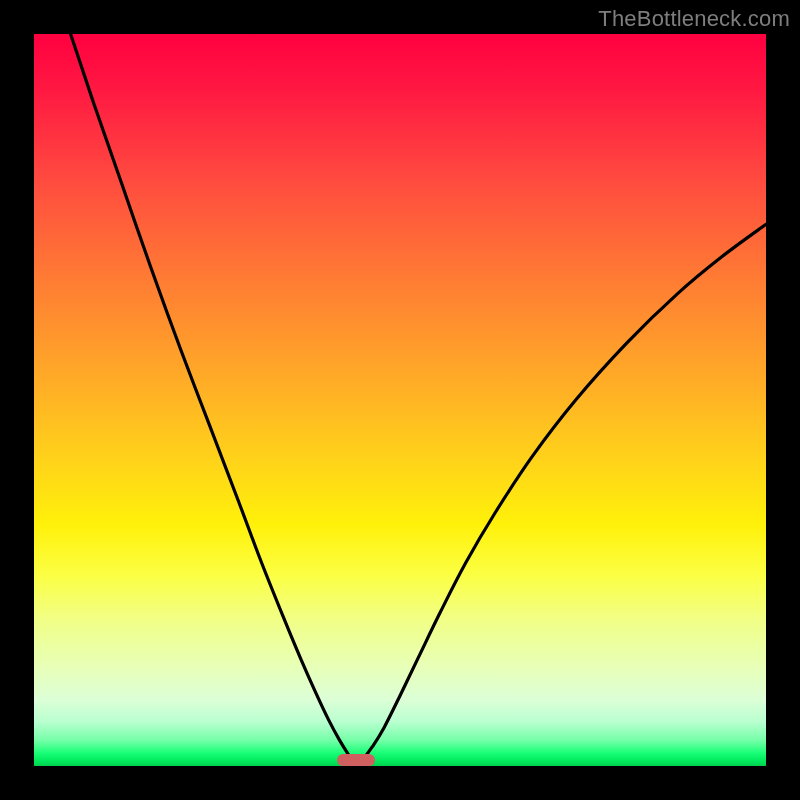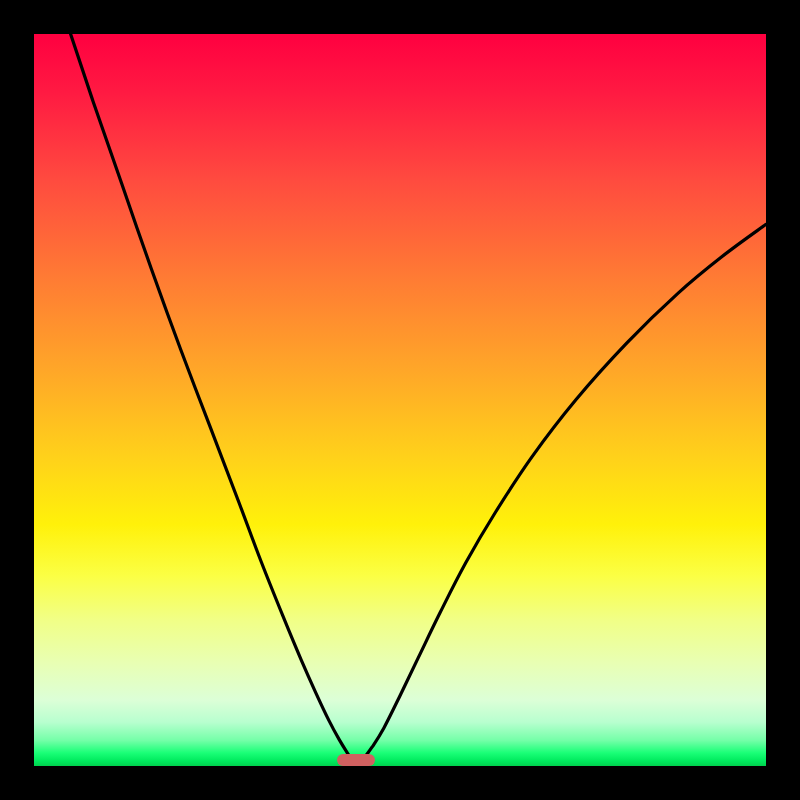--- a/index.html
+++ b/index.html
@@ -76,13 +76,14 @@
   <div class="plot-area">
     <div class="gradient"></div>
 
     <svg class="curve" viewBox="0 0 732 732" preserveAspectRatio="none">
       <path d="M 36.60 0.00 C 40.55 11.86, 49.34 38.87, 58.56 65.88 C 67.78 92.89, 77.30 119.76, 87.84 150.06 C 98.38 180.36, 106.58 204.59, 117.12 234.24 C 127.66 263.89, 135.86 286.43, 146.40 314.76 C 156.94 343.09, 165.14 363.95, 175.68 391.62 C 186.22 419.29, 195.74 444.10, 204.96 468.48 C 214.18 492.86, 219.01 506.62, 226.92 527.04 C 234.83 547.46, 241.63 564.15, 248.88 581.94 C 256.13 599.73, 261.25 612.03, 267.18 625.86 C 273.11 639.69, 276.81 647.86, 281.82 658.80 C 286.83 669.74, 290.78 678.18, 295.00 686.62 C 299.21 695.05, 301.95 699.85, 305.24 705.65 C 308.54 711.45, 310.79 714.87, 313.30 718.82 C 315.80 722.78, 317.57 725.24, 319.15 727.61 C 320.73 729.98, 321.55 731.21, 322.08 732.00 C 322.61 732.79, 320.76 733.32, 322.08 732.00 C 323.40 730.68, 326.50 728.11, 329.40 724.68 C 332.30 721.25, 334.49 718.50, 338.18 712.97 C 341.87 707.43, 344.89 703.16, 349.90 693.94 C 354.90 684.71, 359.81 674.38, 366.00 661.73 C 372.19 649.08, 377.05 638.68, 384.30 623.66 C 391.55 608.64, 397.70 595.41, 406.26 578.28 C 414.82 561.15, 422.00 546.42, 431.88 528.50 C 441.76 510.58, 449.30 497.70, 461.16 478.73 C 473.02 459.75, 483.27 443.39, 497.76 423.10 C 512.25 402.80, 524.55 386.55, 541.68 366.00 C 558.81 345.45, 574.47 328.14, 592.92 308.90 C 611.37 289.67, 627.03 274.68, 644.16 259.13 C 661.29 243.58, 672.27 234.91, 688.08 222.53 C 703.89 210.14, 724.09 196.12, 732.00 190.32" fill="none" stroke="#000" stroke-width="3.2" stroke-linecap="round" stroke-linejoin="round"></path>
     </svg>
 
     <div class="marker" style="left: 303px; width: 38px; height: 12px; bottom: 0px;"></div>
   </div>
 
+  <div class="watermark">TheBottleneck.com</div>
 </div>
 
 </body></html>

